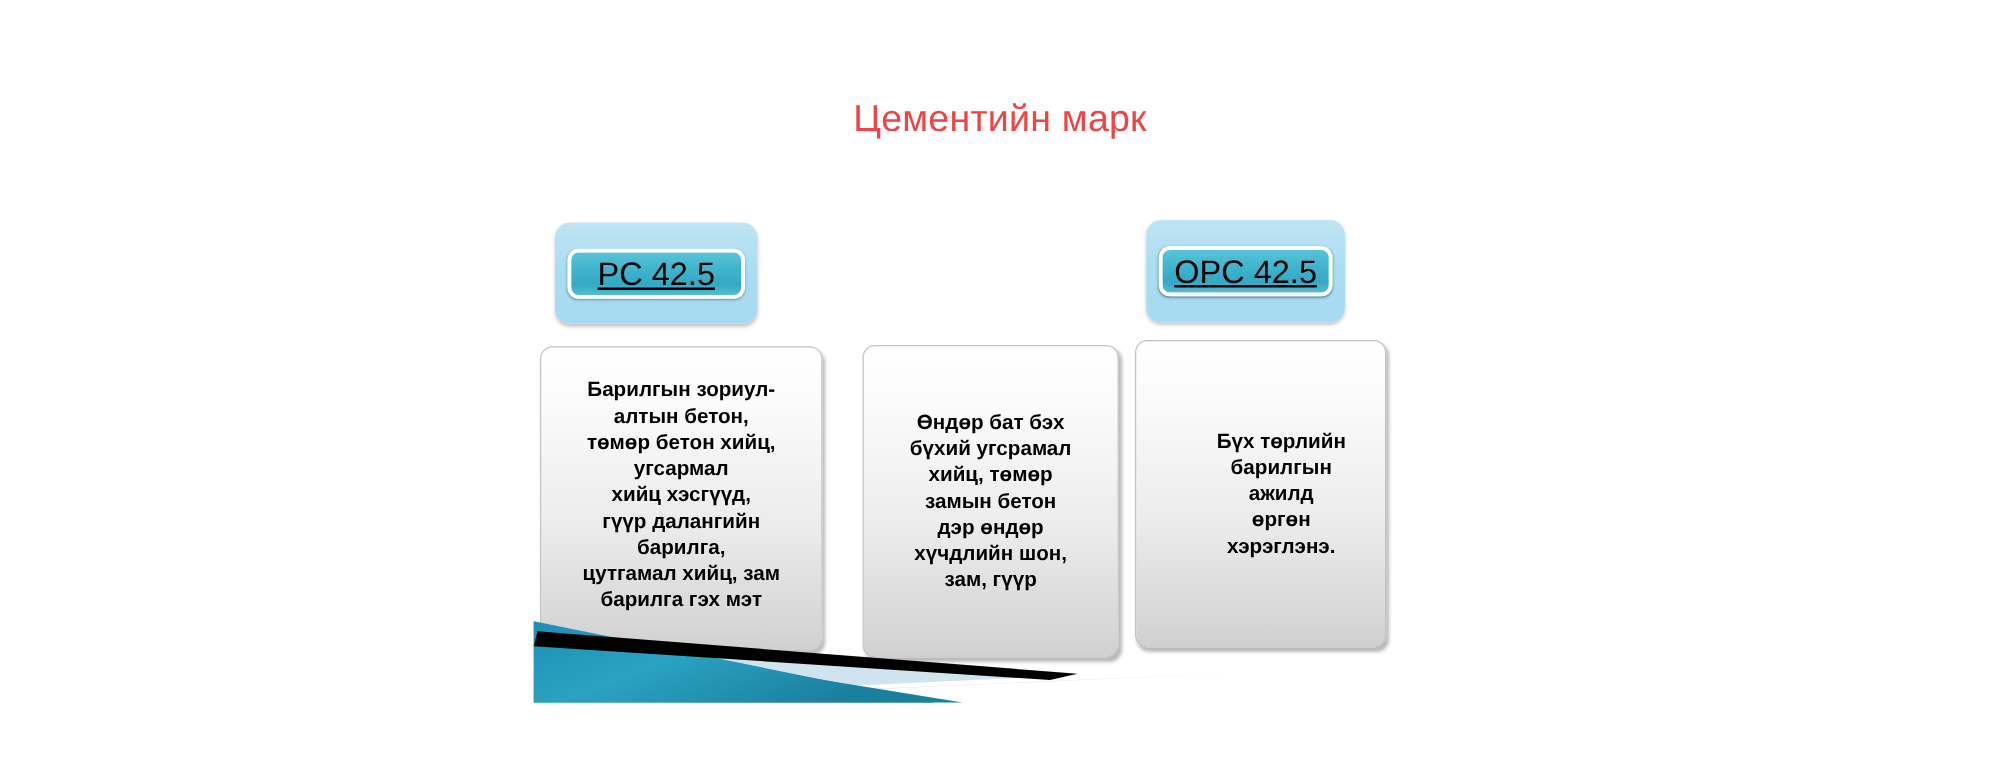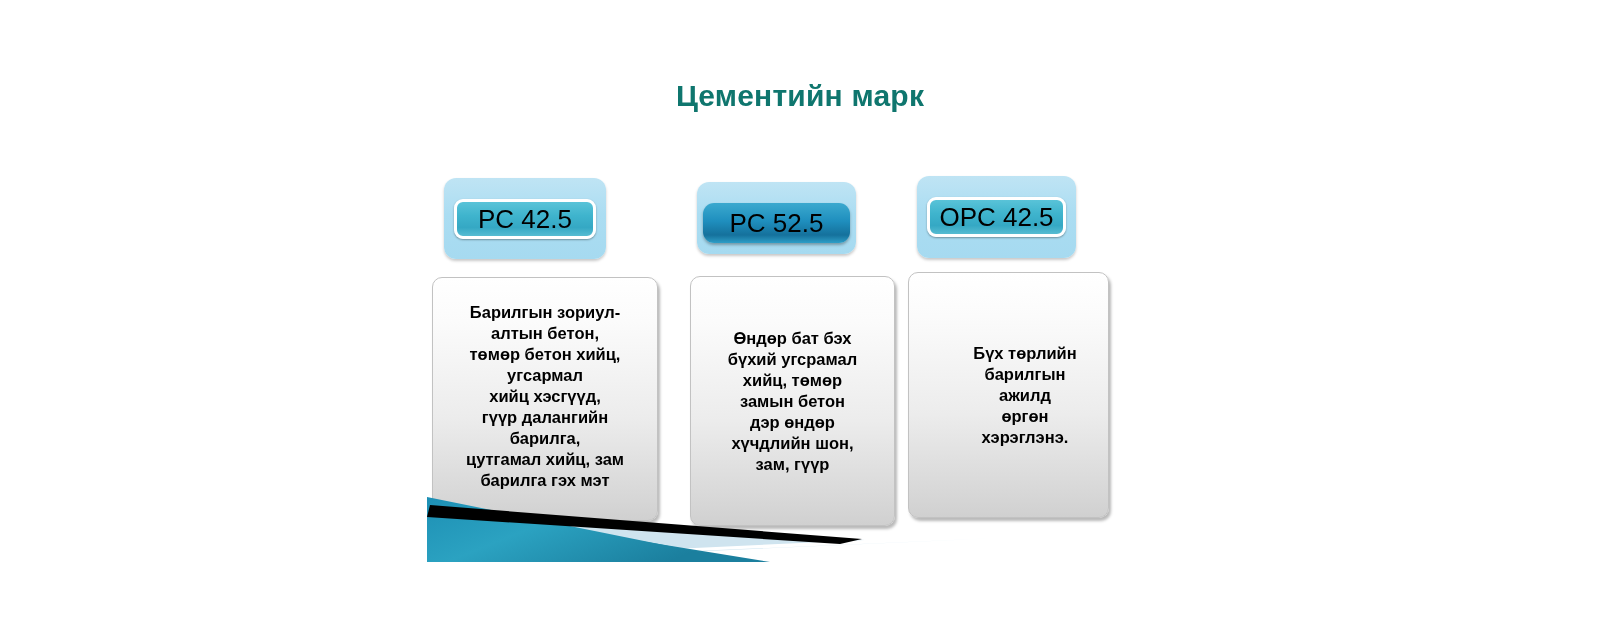--- a/index.html
+++ b/index.html
@@ -26,22 +26,22 @@
   }
 
   
   #slide-title {
     position: absolute;
     left: 400px;
     top: 78px;
     width: 800px;
     text-align: center;
     font-size: 30px;
-    font-weight: bold;
-    color: #0f766e;
+    font-weight: normal;
+    color: #ef4444;
     letter-spacing: 0.2px;
     line-height: 36px;
     white-space: nowrap;
   }
 
   
   #slide-subtitle {
     position: absolute;
     left: 462px;
     top: 149px;
@@ -70,20 +70,21 @@
     border-radius: 9px;
     display: flex;
     align-items: center;
     justify-content: center;
     box-sizing: border-box;
   }
   .badge-inner.style-a {
     background: linear-gradient(180deg, #59c3d8 0%, #3fb4cd 40%, #35a8c4 75%, #56bcd2 100%);
     border: 3px solid #ffffff;
     box-shadow: 0 1px 2px rgba(0,0,0,0.35);
+    text-decoration: underline;
   }
   .badge-inner.style-b {
     background: linear-gradient(180deg, #3ba9cf 0%, #1f8fbe 45%, #15719c 80%, #2e9ec7 100%);
     border: 0;
     left: 6px;
     right: 6px;
     border-radius: 11px;
     box-shadow: 0 2px 3px rgba(0,0,0,0.30);
   }
   .badge-label {
@@ -143,25 +144,20 @@
 
   <div id="slide-title">Цементийн марк</div>
 
 
   <div id="badge-1" class="badge-outer">
     <div class="badge-inner style-a">
       <span class="badge-label">PC 42.5</span>
     </div>
   </div>
 
-  <div id="badge-2" class="badge-outer">
-    <div class="badge-inner style-b">
-      <span class="badge-label">PC 52.5</span>
-    </div>
-  </div>
 
   <div id="badge-3" class="badge-outer">
     <div class="badge-inner style-a">
       <span class="badge-label">OPC 42.5</span>
     </div>
   </div>
 
   <div id="card-2" class="card">
     <div class="card-text">Өндөр бат бэх
 бүхий угсрамал

